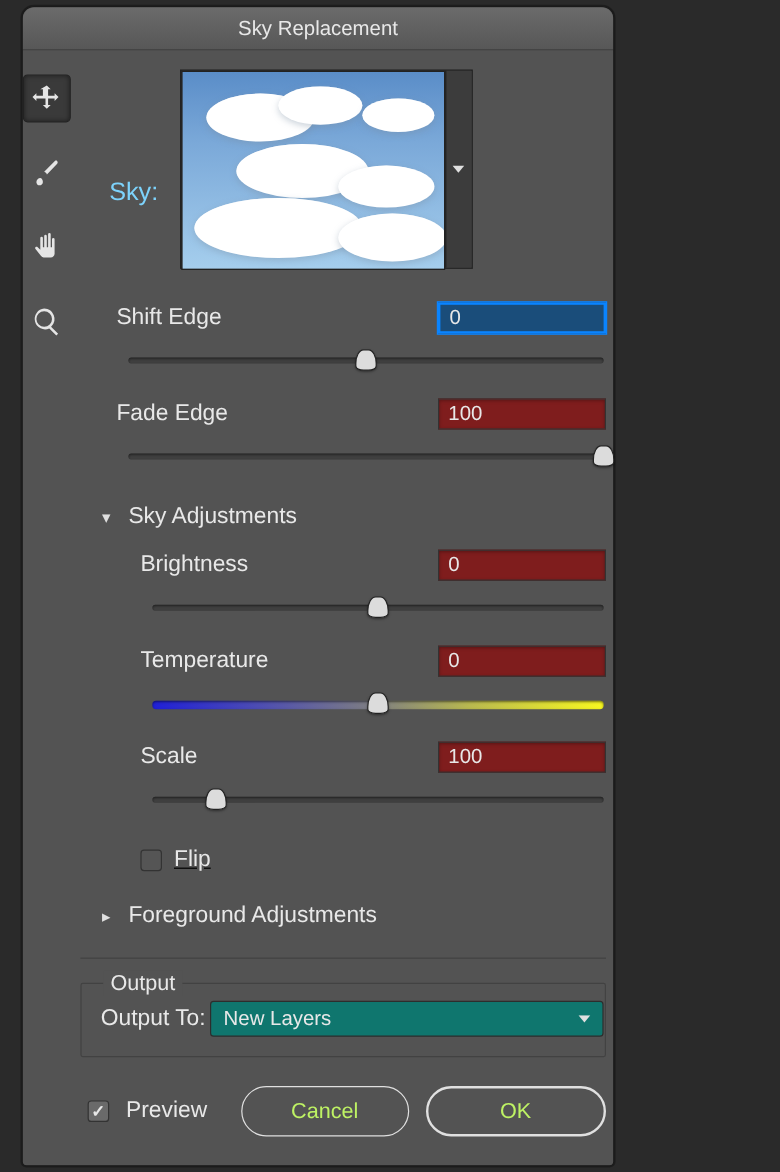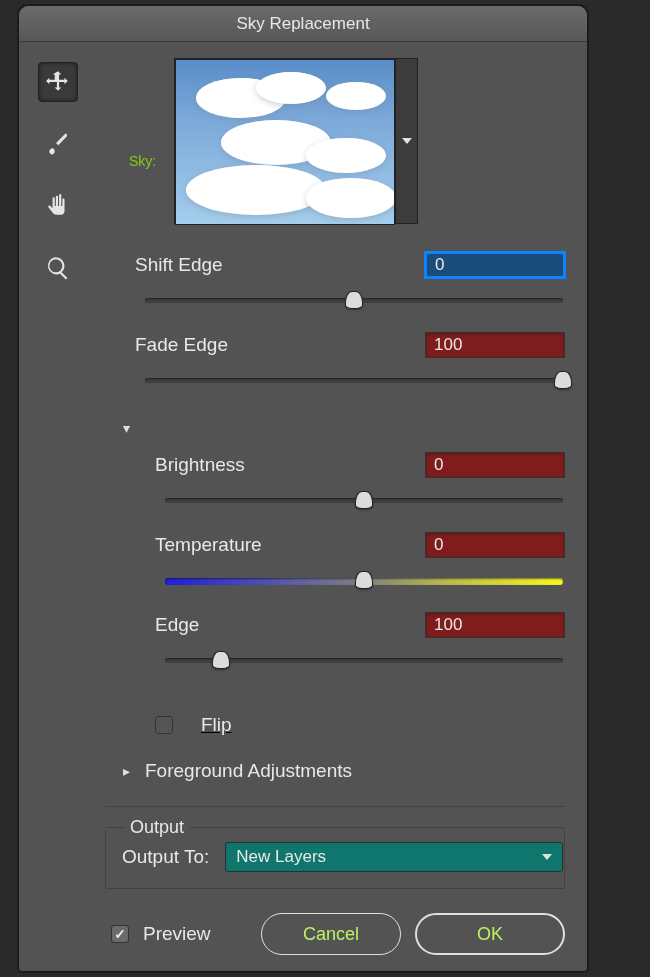--- a/index.html
+++ b/index.html
@@ -7,21 +7,21 @@
     width: 650px;
     height: 977px;
     background: #2a2a2a;
     font-family: -apple-system, "Helvetica Neue", Arial, sans-serif;
     overflow: hidden;
   }
   .window {
     position: absolute;
     left: 18px;
     top: 5px;
-    width: 570px;
+    width: 494px;
     height: 967px;
     background: #535353;
     border-radius: 10px 10px 4px 4px;
     border: 1px solid #1a1a1a;
     box-shadow: 0 0 0 1px rgba(0,0,0,0.3);
   }
   .titlebar {
     height: 36px;
     background: linear-gradient(#6b6b6b, #575757);
     border-bottom: 1px solid #3a3a3a;
@@ -65,22 +65,22 @@
     display: flex;
     flex-direction: column;
   }
   .sky-row {
     display: flex;
     align-items: center;
     gap: 18px;
     margin-bottom: 18px;
   }
   .sky-label {
-    color: #84cc16;
-    font-size: 14px;
+    color: #7dd3fc;
+    font-size: 21px;
     margin-left: 24px;
     margin-top: 40px;
   }
   .sky-thumb {
     width: 222px;
     height: 166px;
     background: linear-gradient(to bottom, #5a8dc8 0%, #7aa8d8 35%, #a5ceed 100%);
     border: 1px solid #222;
     position: relative;
     overflow: hidden;
@@ -167,22 +167,22 @@
     color: #e8e8e8;
     font-size: 19px;
     margin: 18px 0 6px 18px;
     cursor: pointer;
   }
   .chev { font-size: 14px; color: #e0e0e0; width: 16px; display: inline-block; }
   .indent { margin-left: 50px; }
   .checkbox-row {
     display: flex;
     align-items: center;
-    gap: 28px;
-    margin: 32px 0 6px 50px;
+    gap: 10px;
+    margin: 18px 0 6px 50px;
     text-decoration: underline;
   }
   .checkbox {
     width: 18px; height: 18px;
     border: 1px solid #333;
     background: #555;
     border-radius: 3px;
     display: flex; align-items: center; justify-content: center;
   }
   .checkbox.checked {
@@ -210,21 +210,21 @@
     position: absolute;
     top: -11px; left: 18px;
     background: #535353;
     color: #e8e8e8;
     font-size: 18px;
     padding: 0 6px;
   }
   .output-row {
     display: flex;
     align-items: center;
-    gap: 16px;
+    gap: 4px;
   }
   .select {
     flex: 1;
     height: 30px;
     background: #0f766e;
     border: 1px solid #2d2d2d;
     border-radius: 3px;
     color: #e8e8e8;
     font-size: 17px;
     padding: 2px 10px;
@@ -326,20 +326,21 @@
           <input class="param-value" value="100" style="">
         </div>
         <div class="slider">
           <div class="slider-track"></div>
           <div class="slider-thumb" style="left:100%"></div>
         </div>
       </div>
 
       <div class="section-header">
         <span class="chev">▾</span>
+        <span>Sky Adjustments</span>
       </div>
 
       <div class="param indent">
         <div class="param-row">
           <span class="param-label">Brightness</span>
           <input class="param-value" value="0" style="">
         </div>
         <div class="slider">
           <div class="slider-track"></div>
           <div class="slider-thumb" style="left:50%"></div>
@@ -352,21 +353,21 @@
           <input class="param-value" value="0" style="">
         </div>
         <div class="slider">
           <div class="slider-track gradient"></div>
           <div class="slider-thumb" style="left:50%"></div>
         </div>
       </div>
 
       <div class="param indent">
         <div class="param-row">
-          <span class="param-label">Edge</span>
+          <span class="param-label">Scale</span>
           <input class="param-value" value="100" style="">
         </div>
         <div class="slider">
           <div class="slider-track"></div>
           <div class="slider-thumb" style="left:14%"></div>
         </div>
       </div>
 
       <div class="checkbox-row">
         <div class="checkbox"></div>

